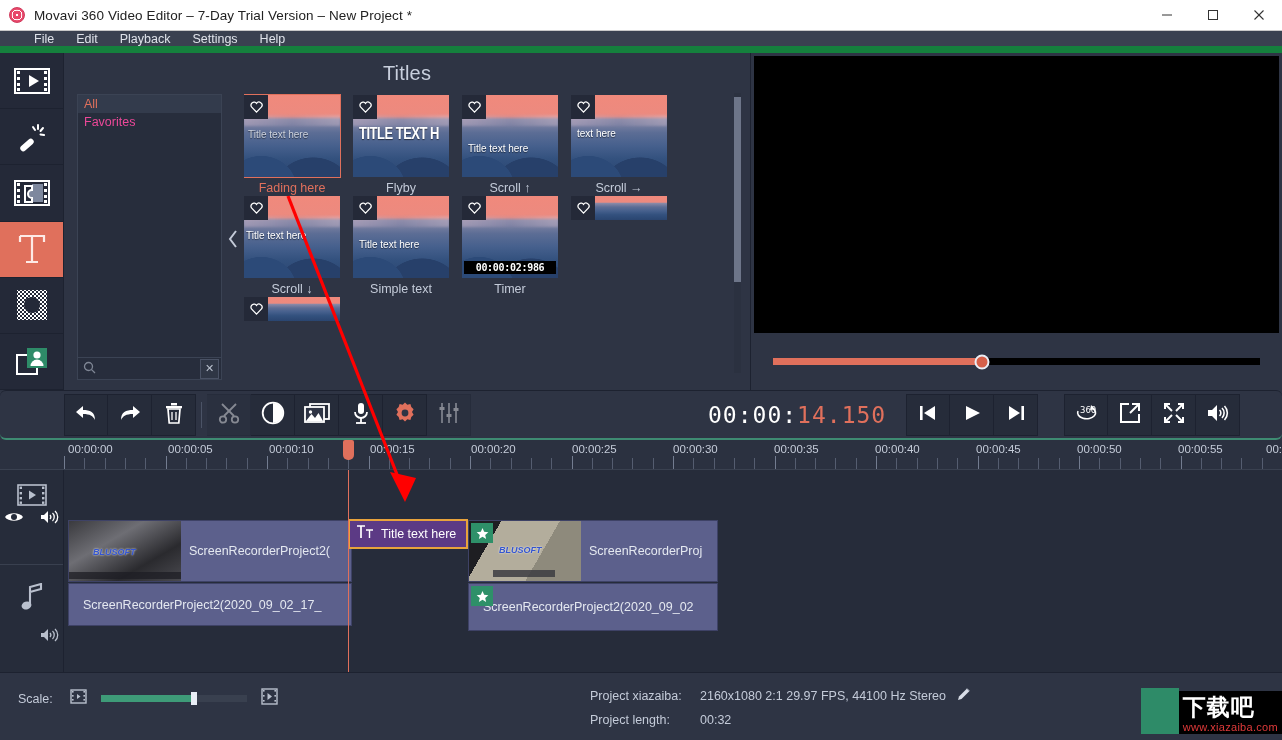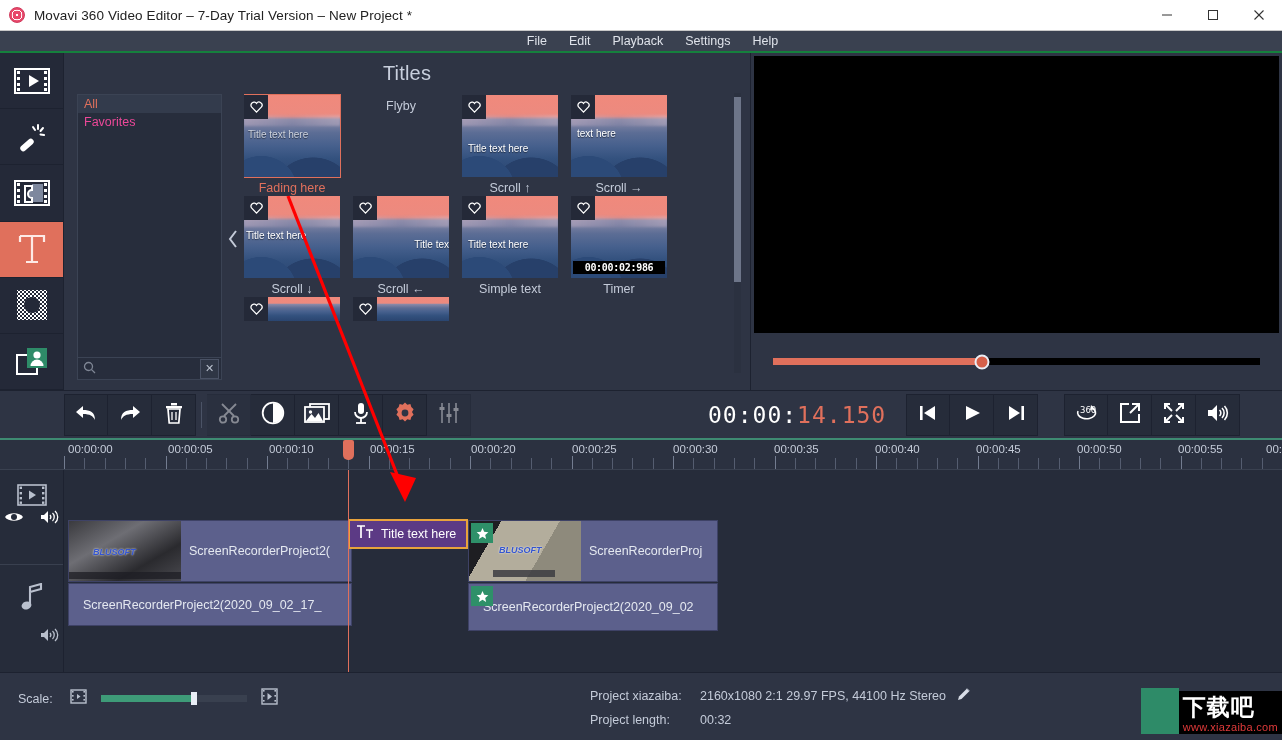--- a/index.html
+++ b/index.html
@@ -30,22 +30,21 @@
   .winbtn {
     width: 46px; height: 30px; display: flex; align-items: center; justify-content: center;
     color: #333; font-size: 13px;
   }
   .winbtn svg { display:block; }
 
   
   .menubar {
     height: 22px; background: #3a4150;
     display: flex; align-items: center; padding-left: 23px;
-    border-bottom: 2px solid #15803d;
-    justify-content: center;
+    border-bottom: 7px solid #15803d;
   }
   .menu-item {
     font-size: 12.5px; color: #dfe3ea; padding: 3px 11px; cursor: default;
   }
 
   
   .workspace { display: flex; height: 337px; background: #2e3444; }
 
   
   .rail {
@@ -166,21 +165,21 @@
   .seek-fill { position: absolute; left: 0; top: 0; bottom: 0; width: 43%; background: #e0705c; }
   .seek-knob {
     position: absolute; left: 43%; top: 50%; transform: translate(-50%,-50%);
     width: 15px; height: 15px; border-radius: 50%;
     background: #d5604a; border: 2px solid #e9eef6;
   }
 
   
   .controlbar {
     height: 50px; background: #2e3444; display: flex; align-items: center;
-    border-top: 1px solid #1d2230; border-bottom: 2px solid #3e8b72;
+    border-top: 1px solid #1d2230; border-bottom: 2px solid #3e8b72; border-radius: 6px;
   }
   .cb-left { width: 690px; flex: 0 0 690px; display: flex; align-items: center; padding-left: 64px; height: 100%;}
   .tool-btn {
     width: 44px; height: 42px; display: flex; align-items: center; justify-content: center;
     background: #262c3a; border: 1px solid #1d2230; border-left: none;
   }
   .tool-btn:first-child { border-left: 1px solid #1d2230; }
   .tool-btn.disabled { opacity: .42; }
   .tool-sep { width: 1px; height: 26px; background: #4b5366; margin: 0 5px; }
 
@@ -412,20 +411,30 @@
               <div class="fav">
                 <svg width="13" height="12" viewBox="0 0 14 13">
                     <path d="M7 12 L1.6 6.4 A3.2 3.2 0 1 1 7 2.6 A3.2 3.2 0 1 1 12.4 6.4 Z" fill="none" stroke="#fff" stroke-width="1.4"></path>
                   </svg>
               </div>
             </div>
             <div class="tile-label">Fading here</div>
           </div>
 
           <div class="tile">
+            <div class="thumb">
+              <div class="haze"></div>
+                <div class="mtn"></div>
+              <div class="thumb-text tt-flyby">TITLE TEXT H</div>
+              <div class="fav">
+                <svg width="13" height="12" viewBox="0 0 14 13">
+                    <path d="M7 12 L1.6 6.4 A3.2 3.2 0 1 1 7 2.6 A3.2 3.2 0 1 1 12.4 6.4 Z" fill="none" stroke="#fff" stroke-width="1.4"></path>
+                  </svg>
+              </div>
+            </div>
             <div class="tile-label">Flyby</div>
           </div>
 
           <div class="tile">
             <div class="thumb">
               <div class="haze"></div>
                 <div class="mtn"></div>
               <div class="thumb-text tt-up">Title text here</div>
               <div class="fav">
                 <svg width="13" height="12" viewBox="0 0 14 13">
@@ -457,33 +466,20 @@
               <div class="thumb-text tt-down">Title text here</div>
               <div class="fav">
                 <svg width="13" height="12" viewBox="0 0 14 13">
                     <path d="M7 12 L1.6 6.4 A3.2 3.2 0 1 1 7 2.6 A3.2 3.2 0 1 1 12.4 6.4 Z" fill="none" stroke="#fff" stroke-width="1.4"></path>
                   </svg>
               </div>
             </div>
             <div class="tile-label">Scroll ↓</div>
           </div>
 
-          <div class="tile">
-            <div class="thumb">
-              <div class="haze"></div>
-                <div class="mtn"></div>
-              <div class="thumb-text tt-left">Title tex</div>
-              <div class="fav">
-                <svg width="13" height="12" viewBox="0 0 14 13">
-                    <path d="M7 12 L1.6 6.4 A3.2 3.2 0 1 1 7 2.6 A3.2 3.2 0 1 1 12.4 6.4 Z" fill="none" stroke="#fff" stroke-width="1.4"></path>
-                  </svg>
-              </div>
-            </div>
-            <div class="tile-label">Scroll ←</div>
-          </div>
 
           <div class="tile">
             <div class="thumb">
               <div class="haze"></div>
                 <div class="mtn"></div>
               <div class="thumb-text tt-simple">Title text here</div>
               <div class="fav">
                 <svg width="13" height="12" viewBox="0 0 14 13">
                     <path d="M7 12 L1.6 6.4 A3.2 3.2 0 1 1 7 2.6 A3.2 3.2 0 1 1 12.4 6.4 Z" fill="none" stroke="#fff" stroke-width="1.4"></path>
                   </svg>

